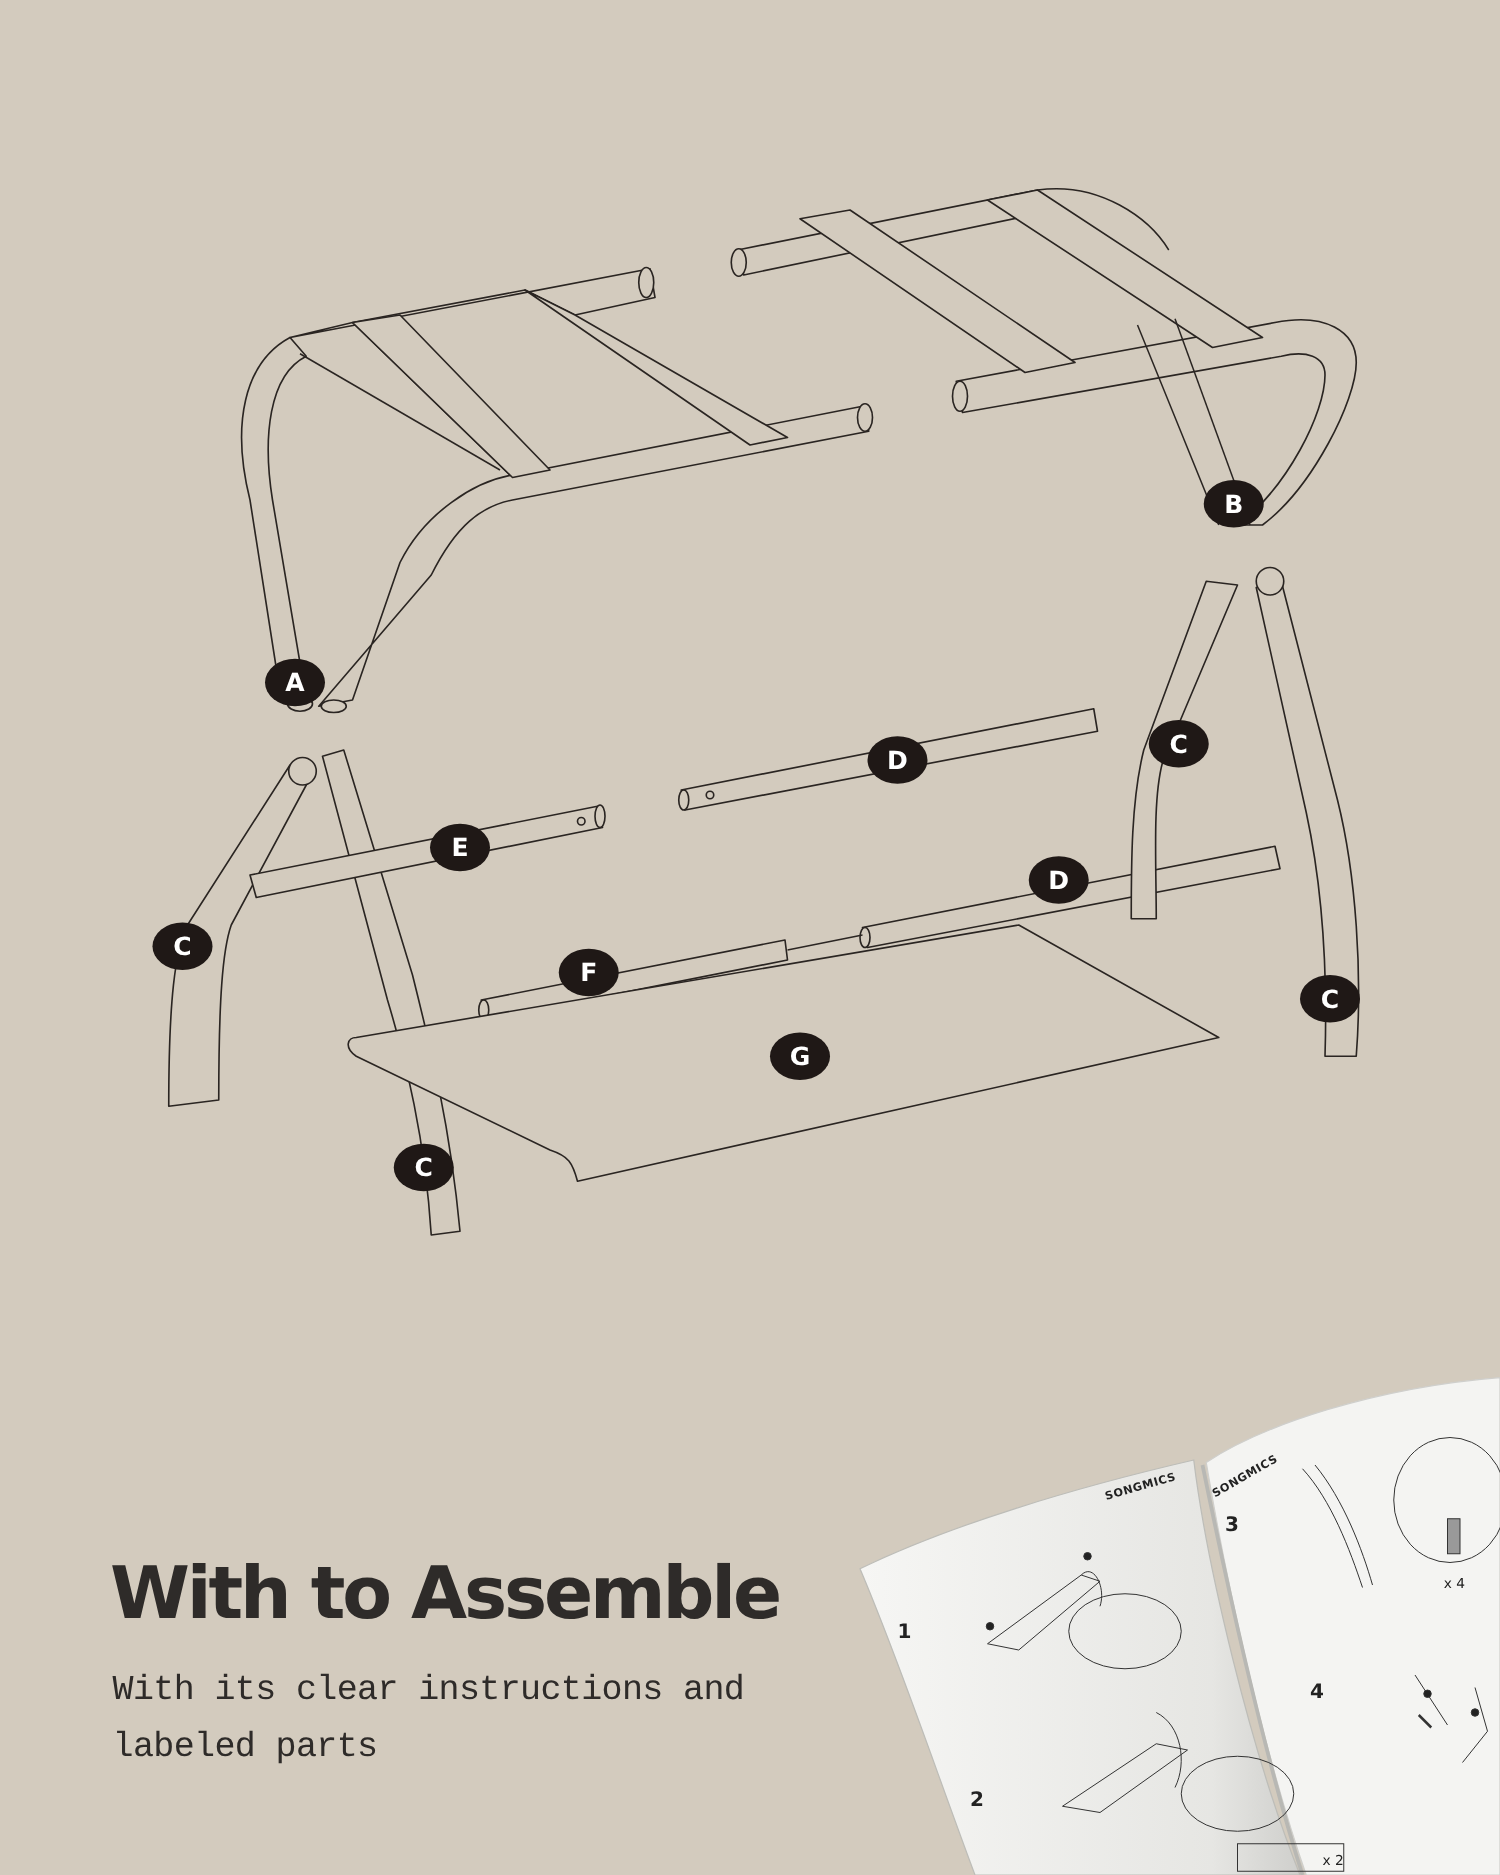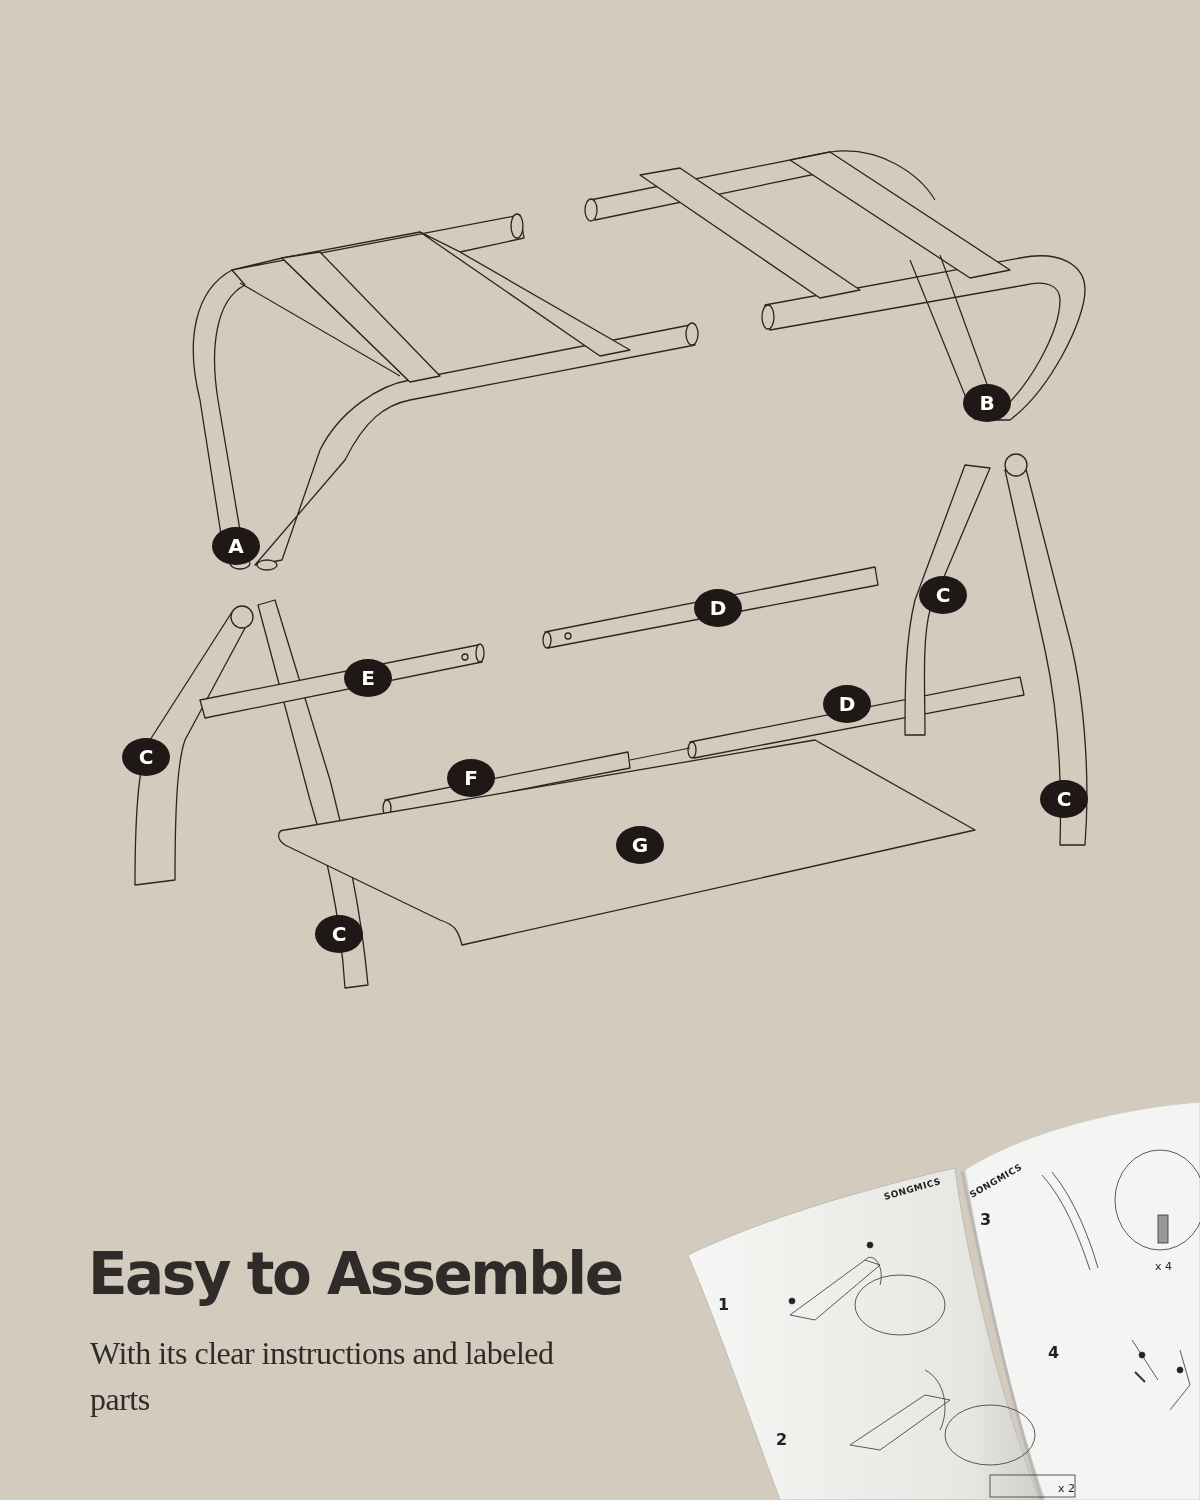--- a/index.html
+++ b/index.html
@@ -17,21 +17,21 @@
       font-family:"DejaVu Sans", sans-serif; font-weight:bold; font-size:20px;
       display:flex; align-items:center; justify-content:center;
     }
     .headline {
       position:absolute; left:88px; top:1240px;
       font-family:"DejaVu Sans", sans-serif; font-weight:bold;
       font-size:58px; letter-spacing:-2.5px; color:#2e2b29; white-space:nowrap;
     }
     .subline {
       position:absolute; left:90px; top:1330px; width:520px;
-      font-family:Liberation Serif, serif; font-size:32px; line-height:46px;
+      font-family:Liberation Mono, monospace; font-size:28px; line-height:46px;
       color:#2e2b29; letter-spacing:-0.5px;
     }
     #booklet { position:absolute; left:680px; top:1100px; width:520px; height:400px; overflow:hidden; }
     .page-num { font-family:"DejaVu Sans", sans-serif; font-size:16px; fill:#222; font-weight:bold; }
     .brand { font-family:"DejaVu Sans", sans-serif; font-size:9px; fill:#222; font-weight:bold; letter-spacing:0.5px; }
     .qty { font-family:"DejaVu Sans", sans-serif; font-size:11px; fill:#222; }
   </style>
 </head>
 <body>
 
@@ -99,21 +99,21 @@
 <div class="part-label" style="left:943px;top:595px;">C</div>
 <div class="part-label" style="left:146px;top:757px;">C</div>
 <div class="part-label" style="left:1064px;top:799px;">C</div>
 <div class="part-label" style="left:339px;top:934px;">C</div>
 <div class="part-label" style="left:718px;top:608px;">D</div>
 <div class="part-label" style="left:847px;top:704px;">D</div>
 <div class="part-label" style="left:368px;top:678px;">E</div>
 <div class="part-label" style="left:471px;top:778px;">F</div>
 <div class="part-label" style="left:640px;top:845px;">G</div>
 
-<div class="headline">Easy to Assemble</div>
+<div class="headline">With to Assemble</div>
 <div class="subline">With its clear instructions and labeled parts</div>
 
 <div id="booklet">
   <svg width="520" height="400" viewBox="0 0 520 400">
     <defs>
       <linearGradient id="gutter" x1="0" x2="1" y1="0" y2="0">
         <stop offset="0" stop-color="#f6f6f4"></stop>
         <stop offset="0.8" stop-color="#e6e6e3"></stop>
         <stop offset="1" stop-color="#cfcfcc"></stop>
       </linearGradient>

